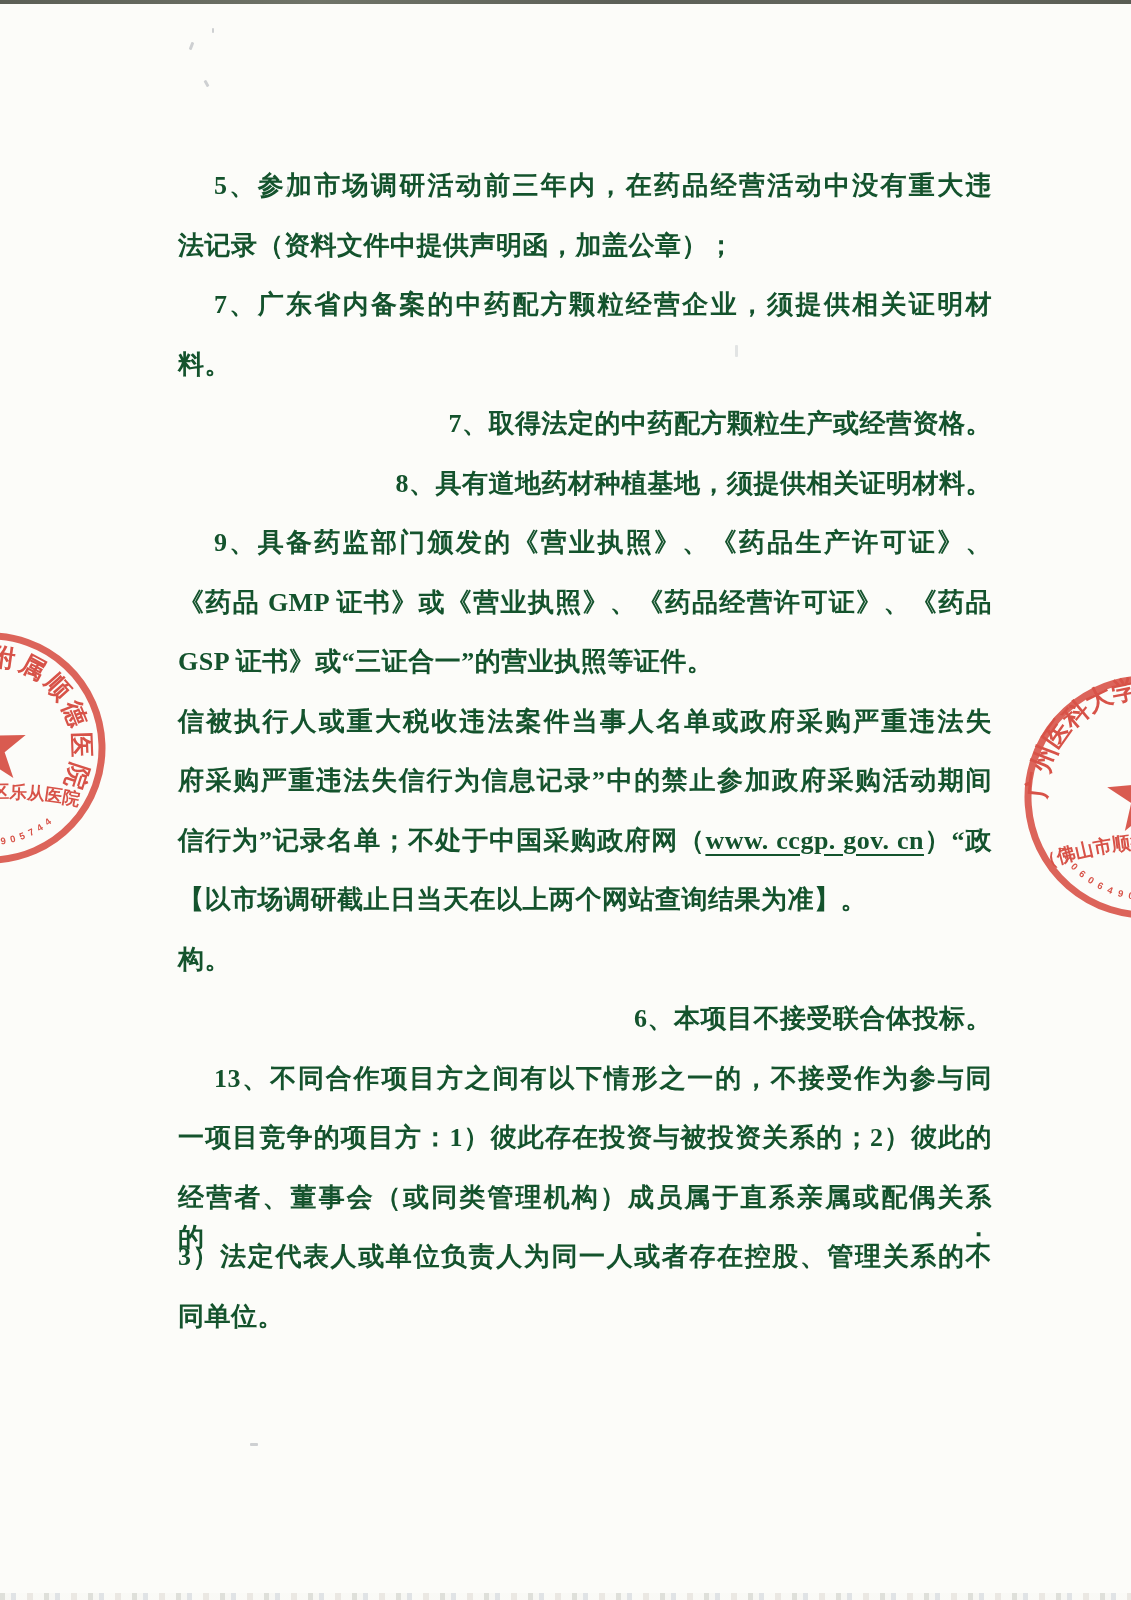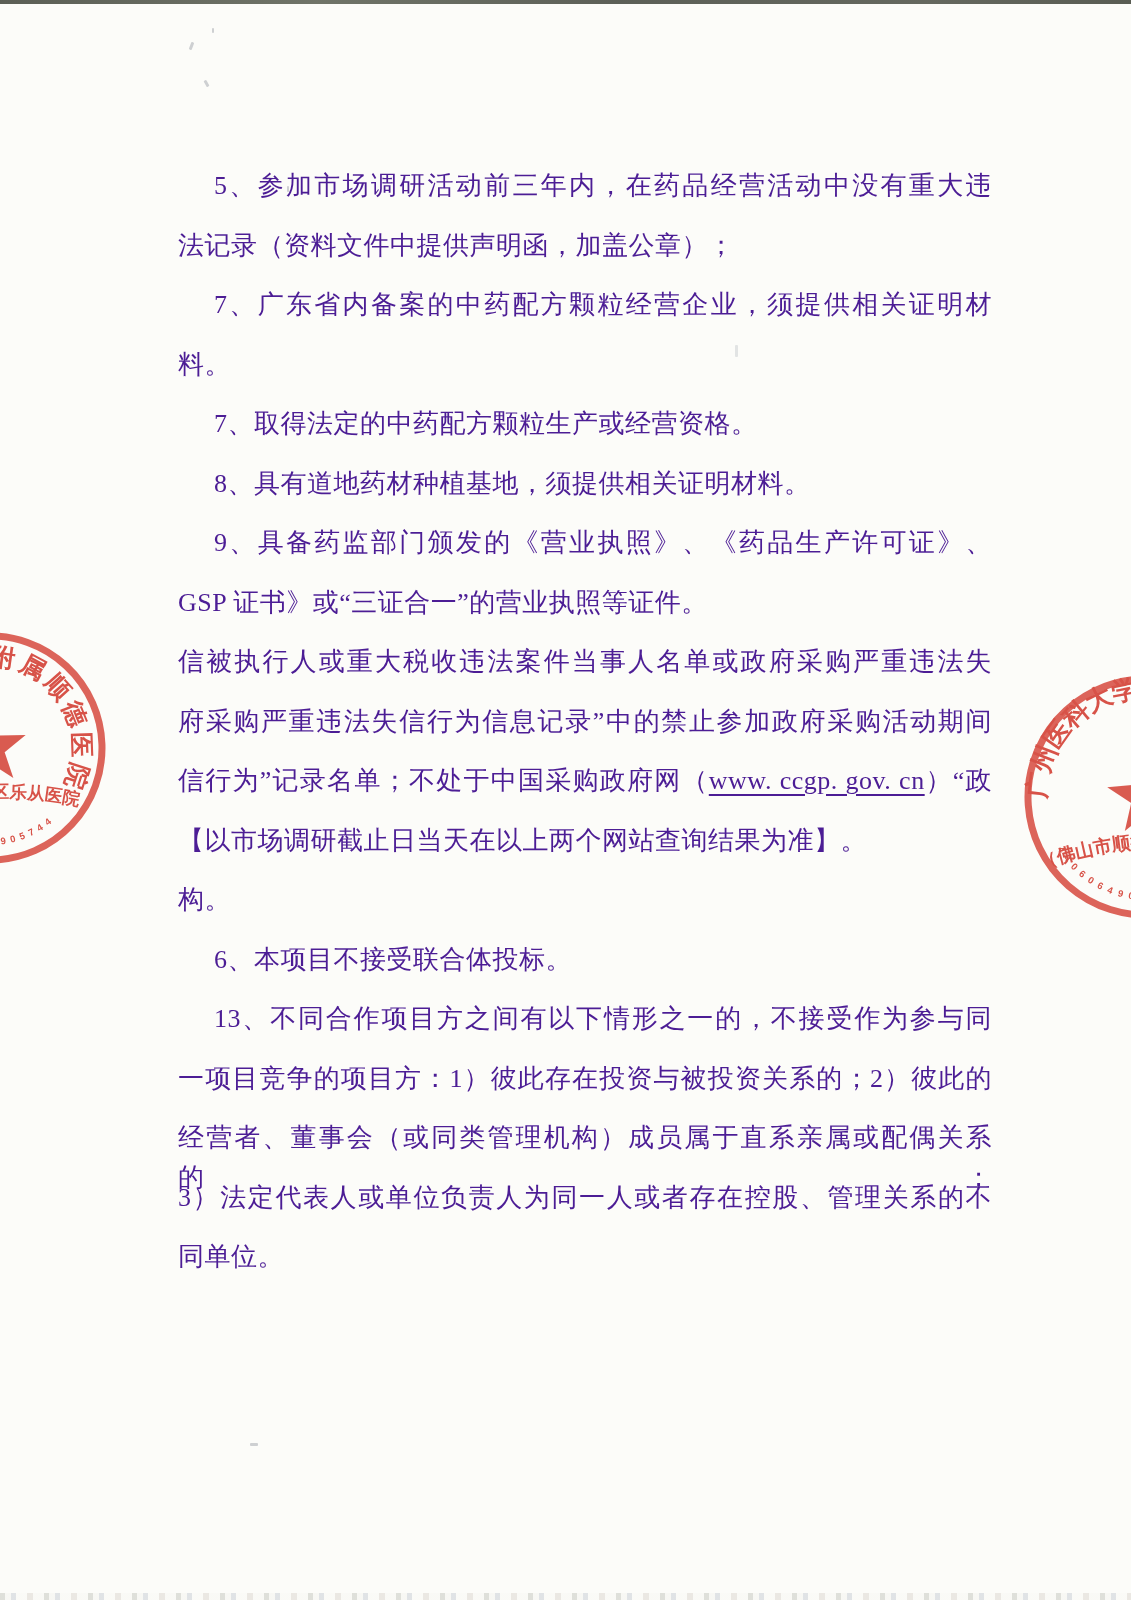--- a/index.html
+++ b/index.html
@@ -18,35 +18,36 @@
   .scan-bottom-noise{
     position:absolute;bottom:0;left:0;width:100%;height:7px;
     background:repeating-linear-gradient(90deg,
       rgba(175,178,168,.38) 0 5px, rgba(232,232,226,.22) 5px 11px,
       rgba(160,170,185,.30) 11px 16px, rgba(242,242,236,.15) 16px 27px,
       rgba(190,180,170,.28) 27px 33px, rgba(238,238,232,.18) 33px 44px);
   }
   .speck{position:absolute;background:#a7acb3;opacity:.55;border-radius:1px;}
   .doc-body{
     position:absolute;left:178px;top:166px;width:814px;
-    color:#4c1d95;
+    color:#14532d;
+    font-weight:bold;
   }
   .line{
     height:59.5px;
     font-size:26px;
     line-height:40px;
     letter-spacing:.5px;
     white-space:pre;
   }
   .line.fill{
     white-space:normal;
     text-align:justify;
     text-align-last:justify;
   }
-  .line.indent{padding-left:36px;}
+  .line.indent{padding-left:36px;text-align:right;}
   .u{text-decoration:underline;text-underline-offset:5px;}
   .stamp{
     position:absolute;
     mix-blend-mode:multiply;
     opacity:.93;
     filter:blur(.3px);
   }
 </style>
 </head>
 <body>
@@ -64,20 +65,21 @@
   <div class="speck" style="left:735px;top:345px;width:3px;height:12px;opacity:.3"></div>
 
   <div class="doc-body">
       <div class="line fill indent"><span>5、参加市场调研活动前三年内，在药品经营活动中没有重大违</span></div>
       <div class="line"><span>法记录（资料文件中提供声明函，加盖公章）；</span></div>
       <div class="line fill indent"><span>7、广东省内备案的中药配方颗粒经营企业，须提供相关证明材</span></div>
       <div class="line"><span>料。</span></div>
       <div class="line indent"><span>7、取得法定的中药配方颗粒生产或经营资格。</span></div>
       <div class="line indent"><span>8、具有道地药材种植基地，须提供相关证明材料。</span></div>
       <div class="line fill indent"><span>9、具备药监部门颁发的《营业执照》、《药品生产许可证》、</span></div>
+      <div class="line fill"><span>《药品 GMP 证书》或《营业执照》、《药品经营许可证》、《药品</span></div>
       <div class="line"><span>GSP 证书》或“三证合一”的营业执照等证件。</span></div>
       <div class="line fill"><span>信被执行人或重大税收违法案件当事人名单或政府采购严重违法失</span></div>
       <div class="line fill"><span>府采购严重违法失信行为信息记录”中的禁止参加政府采购活动期间</span></div>
       <div class="line fill"><span>信行为”记录名单；不处于中国采购政府网（</span><span class="u">www. ccgp. gov. cn</span><span>）“政</span></div>
       <div class="line"><span>【以市场调研截止日当天在以上两个网站查询结果为准】。</span></div>
       <div class="line"><span>构。</span></div>
       <div class="line indent"><span>6、本项目不接受联合体投标。</span></div>
       <div class="line fill indent"><span>13、不同合作项目方之间有以下情形之一的，不接受作为参与同</span></div>
       <div class="line fill"><span>一项目竞争的项目方：1）彼此存在投资与被投资关系的；2）彼此的</span></div>
       <div class="line fill"><span>经营者、董事会（或同类管理机构）成员属于直系亲属或配偶关系的；</span></div>

